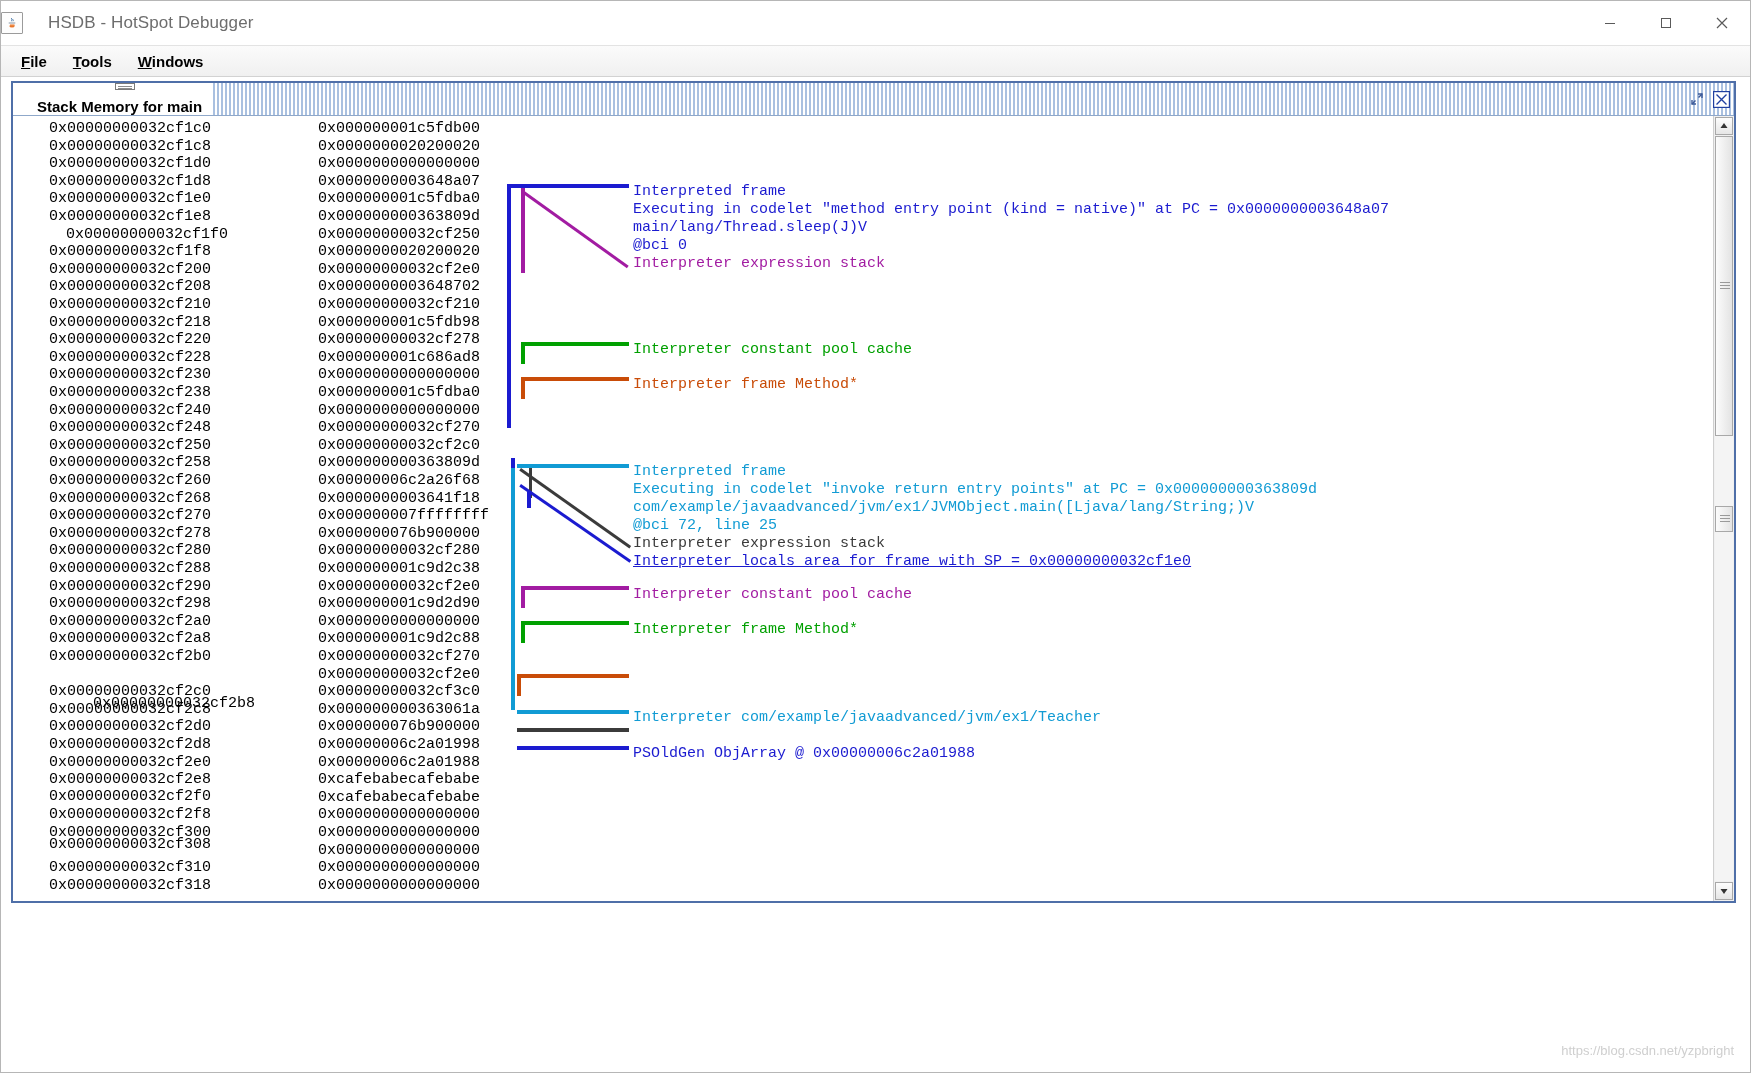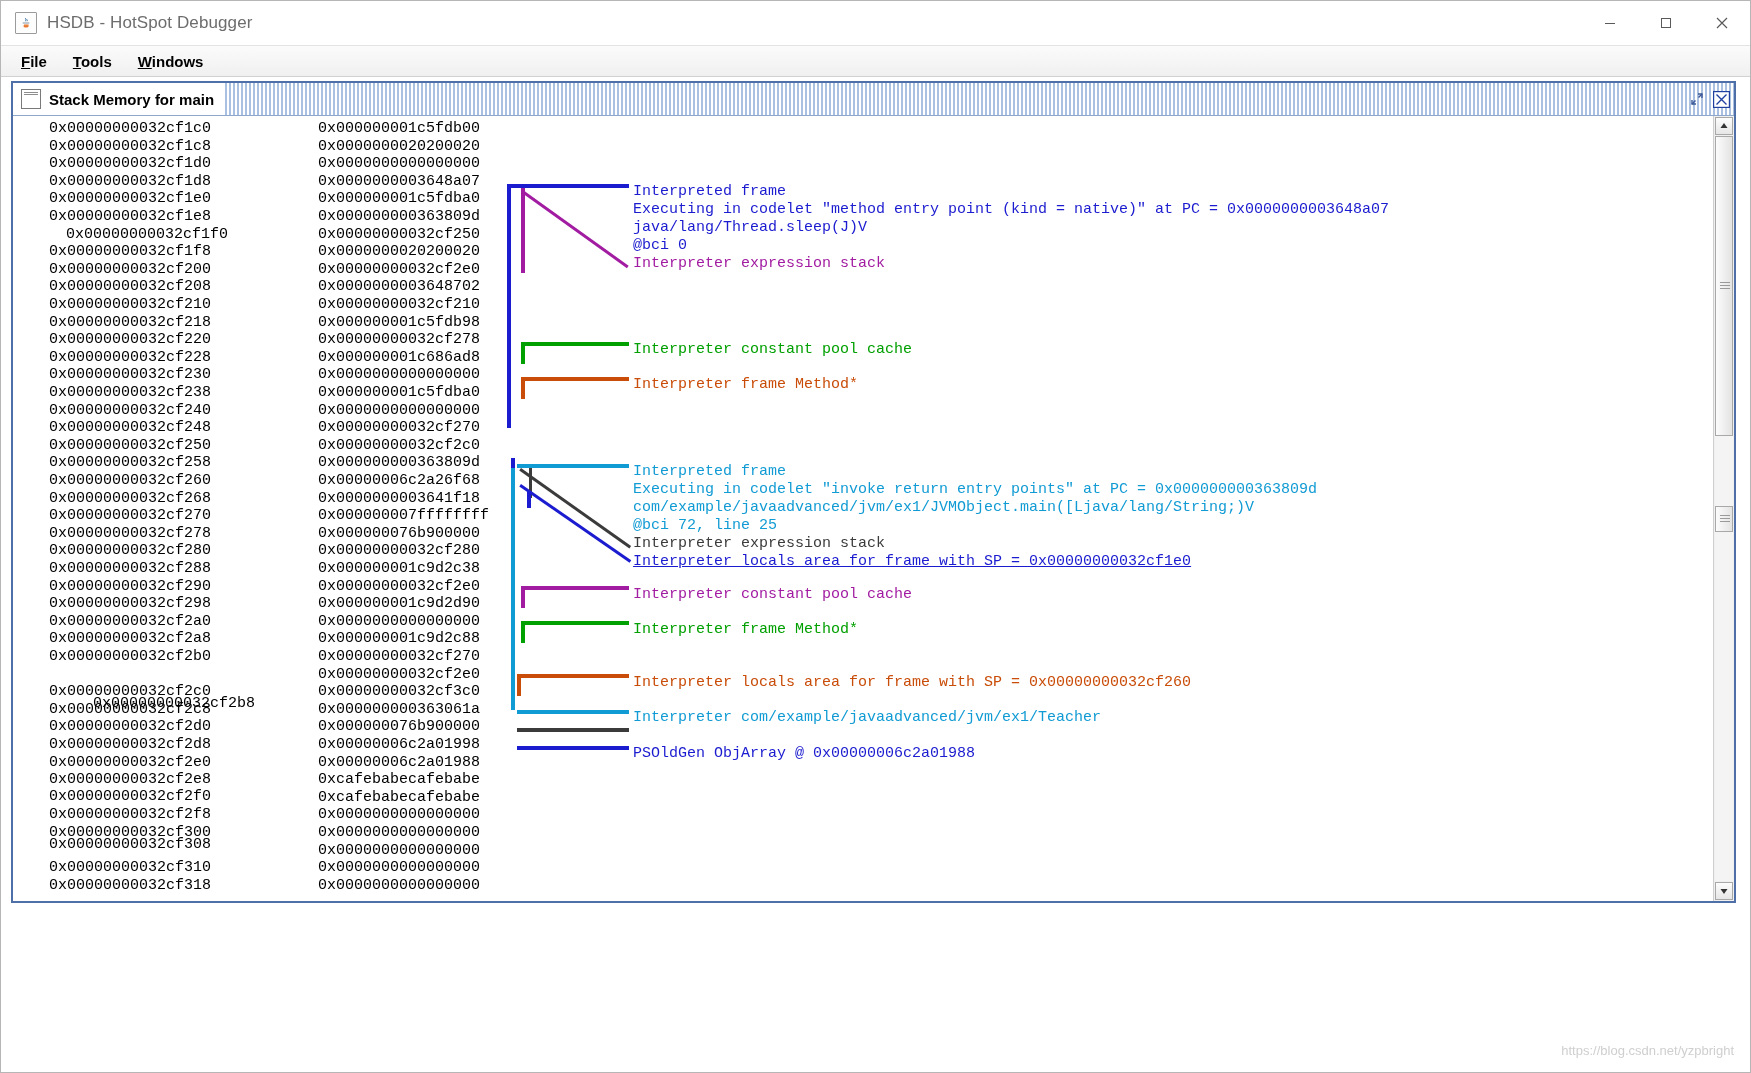--- a/index.html
+++ b/index.html
@@ -16,21 +16,21 @@
     box-sizing:border-box;
     display:flex;flex-direction:column;
   }
   
   .titlebar{
     height:44px;min-height:44px;
     background:#ffffff;
     display:flex;align-items:center;
     position:relative;
   }
-  .title-left{display:flex;align-items:center;padding-left:14px;gap:10px;}
+  .title-left{display:flex;align-items:center;gap:25px;}
   .java-icon{
     width:20px;height:20px;border:1px solid #9b9b9b;background:#fdfdfd;
     display:flex;align-items:center;justify-content:center;border-radius:1px;
   }
   .java-icon svg{display:block;}
   .title-text{
     font-size:17px;color:#6d6d6d;font-family:"Liberation Sans", sans-serif;
     letter-spacing:.1px;
   }
   .win-buttons{position:absolute;right:0;top:0;height:44px;display:flex;}
@@ -68,22 +68,22 @@
   }
   .iframe-title{
     height:32px;min-height:32px;
     background:
       repeating-linear-gradient(90deg,#a9c0e0 0 2px, #ffffff 2px 4px),
       #e8eef8;
     border-bottom:1px solid #8fa8ca;
     display:flex;align-items:center;position:relative;
   }
   .iframe-title-left{
-    display:flex;align-items:center;gap:8px;padding-left:8px;
-    background:#ffffff;height:100%;
+    display:flex;align-items:center;gap:8px;padding-left:24px;
+    background:#ffffff;height:100%;flex-direction:column;
   }
   .frame-doc-icon{
     width:18px;height:18px;border:1px solid #7a7a7a;background:#fff;
     position:relative;
   }
   .frame-doc-icon:before{
     content:"";position:absolute;left:2px;top:2px;right:2px;height:4px;
     background:repeating-linear-gradient(#8d8d8d 0 1px, transparent 1px 2px);
   }
   .iframe-title-text{
@@ -300,34 +300,33 @@
             <div class="mono-row col-addr" style="top: 708px;">0x00000000032cf300</div>
             <div class="mono-row col-val" style="top: 708px;">0x0000000000000000</div>
             <div class="mono-row col-addr" style="top: 720px;">0x00000000032cf308</div>
             <div class="mono-row col-val" style="top: 725.6px;">0x0000000000000000</div>
             <div class="mono-row col-addr" style="top: 743.2px;">0x00000000032cf310</div>
             <div class="mono-row col-val" style="top: 743.2px;">0x0000000000000000</div>
             <div class="mono-row col-addr" style="top: 760.8px;">0x00000000032cf318</div>
             <div class="mono-row col-val" style="top: 760.8px;">0x0000000000000000</div>
             <div class="note" style="top: 67px; left: 620px; color: rgb(27, 27, 208);">Interpreted frame</div>
             <div class="note" style="top: 85px; left: 620px; color: rgb(27, 27, 208);">Executing in codelet "method entry point (kind = native)" at PC = 0x0000000003648a07</div>
-            <div class="note" style="top: 103px; left: 620px; color: rgb(27, 27, 208);">java/lang/Thread.sleep(J)V</div>
+            <div class="note" style="top: 103px; left: 620px; color: rgb(27, 27, 208);">main/lang/Thread.sleep(J)V</div>
             <div class="note" style="top: 121px; left: 620px; color: rgb(27, 27, 208);">@bci 0</div>
             <div class="note" style="top: 139px; left: 620px; color: rgb(162, 28, 162);">Interpreter expression stack</div>
             <div class="note" style="top: 225px; left: 620px; color: rgb(0, 160, 0);">Interpreter constant pool cache</div>
             <div class="note" style="top: 260px; left: 620px; color: rgb(201, 76, 8);">Interpreter frame Method*</div>
             <div class="note" style="top: 347px; left: 620px; color: rgb(17, 155, 212);">Interpreted frame</div>
             <div class="note" style="top: 365px; left: 620px; color: rgb(17, 155, 212);">Executing in codelet "invoke return entry points" at PC = 0x000000000363809d</div>
             <div class="note" style="top: 383px; left: 620px; color: rgb(17, 155, 212);">com/example/javaadvanced/jvm/ex1/JVMObject.main([Ljava/lang/String;)V</div>
             <div class="note" style="top: 401px; left: 620px; color: rgb(17, 155, 212);">@bci 72, line 25</div>
             <div class="note" style="top: 419px; left: 620px; color: rgb(59, 59, 59);">Interpreter expression stack</div>
             <div class="note" style="top: 437px; left: 620px; color: rgb(27, 27, 208); text-decoration: underline;">Interpreter locals area for frame with SP = 0x00000000032cf1e0</div>
             <div class="note" style="top: 470px; left: 620px; color: rgb(162, 28, 162);">Interpreter constant pool cache</div>
             <div class="note" style="top: 505px; left: 620px; color: rgb(0, 160, 0);">Interpreter frame Method*</div>
-            <div class="note" style="top: 558px; left: 620px; color: rgb(201, 76, 8);">Interpreter locals area for frame with SP = 0x00000000032cf260</div>
             <div class="note" style="top: 593px; left: 620px; color: rgb(17, 155, 212);">Interpreter com/example/javaadvanced/jvm/ex1/Teacher</div>
             <div class="note" style="top: 629px; left: 620px; color: rgb(27, 27, 208);">PSOldGen ObjArray @ 0x00000006c2a01988</div>
             <div style="position: absolute; left: 494px; top: 68px; width: 4px; height: 244px; background: rgb(27, 27, 208);"></div>
             <div style="position: absolute; left: 494px; top: 68px; width: 122px; height: 4px; background: rgb(27, 27, 208);"></div>
             <div style="position: absolute; left: 508px; top: 72px; width: 4px; height: 85px; background: rgb(162, 28, 162);"></div>
             <div class="diag" style="left: 510px; top: 74px; width: 130.43px; height: 3px; background: rgb(162, 28, 162); transform: rotate(35.6398deg);"></div>
             <div style="position: absolute; left: 508px; top: 226px; width: 4px; height: 22px; background: rgb(0, 160, 0);"></div>
             <div style="position: absolute; left: 508px; top: 226px; width: 108px; height: 4px; background: rgb(0, 160, 0);"></div>
             <div style="position: absolute; left: 508px; top: 261px; width: 4px; height: 22px; background: rgb(201, 76, 8);"></div>
             <div style="position: absolute; left: 508px; top: 261px; width: 108px; height: 4px; background: rgb(201, 76, 8);"></div>

